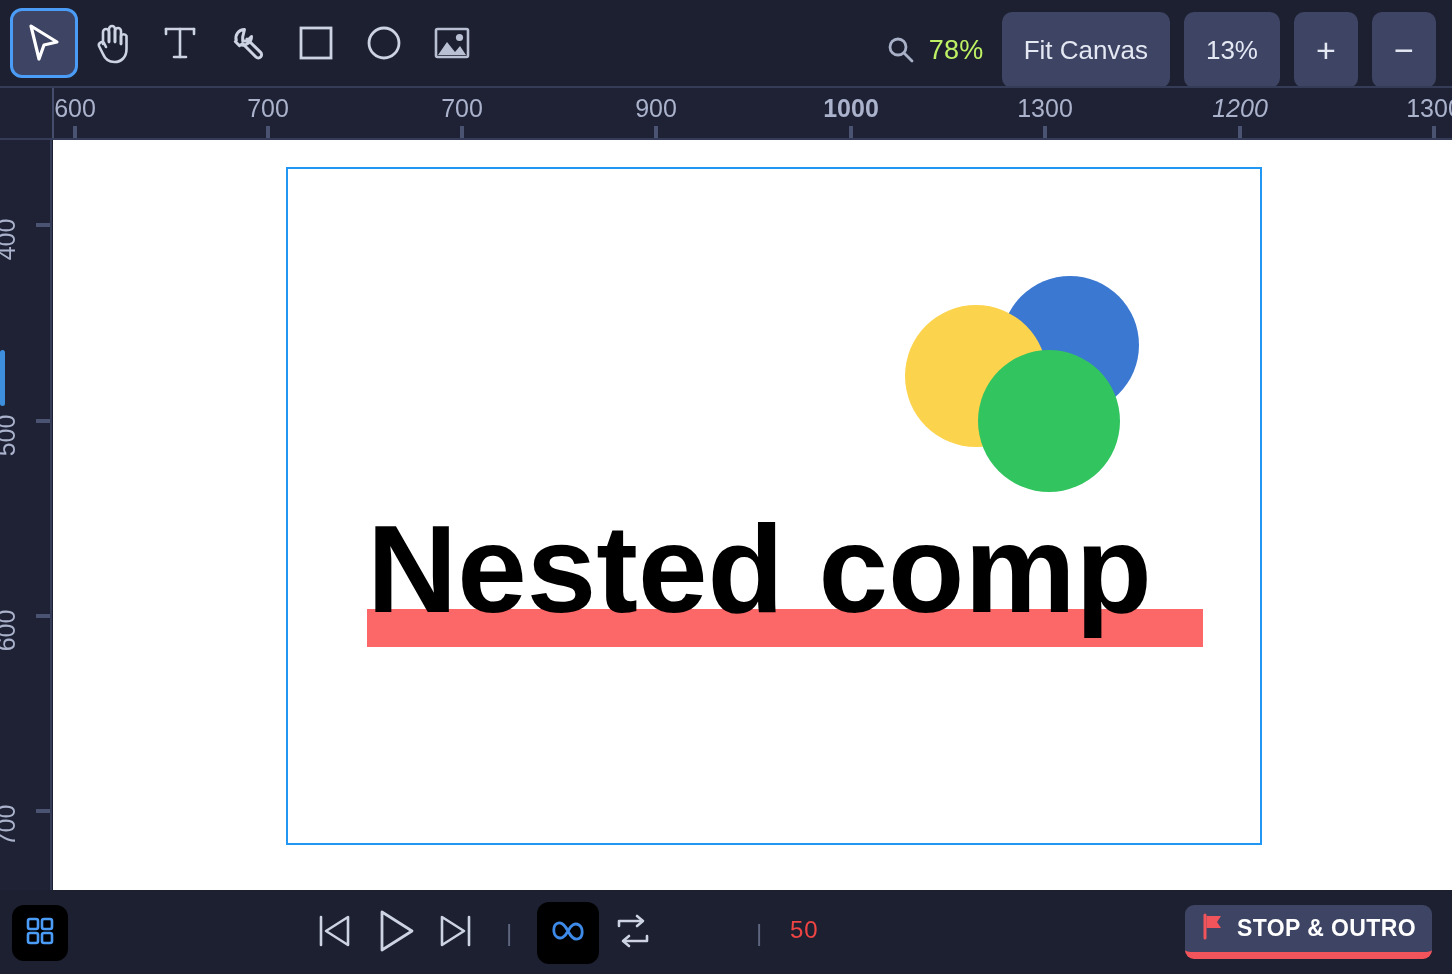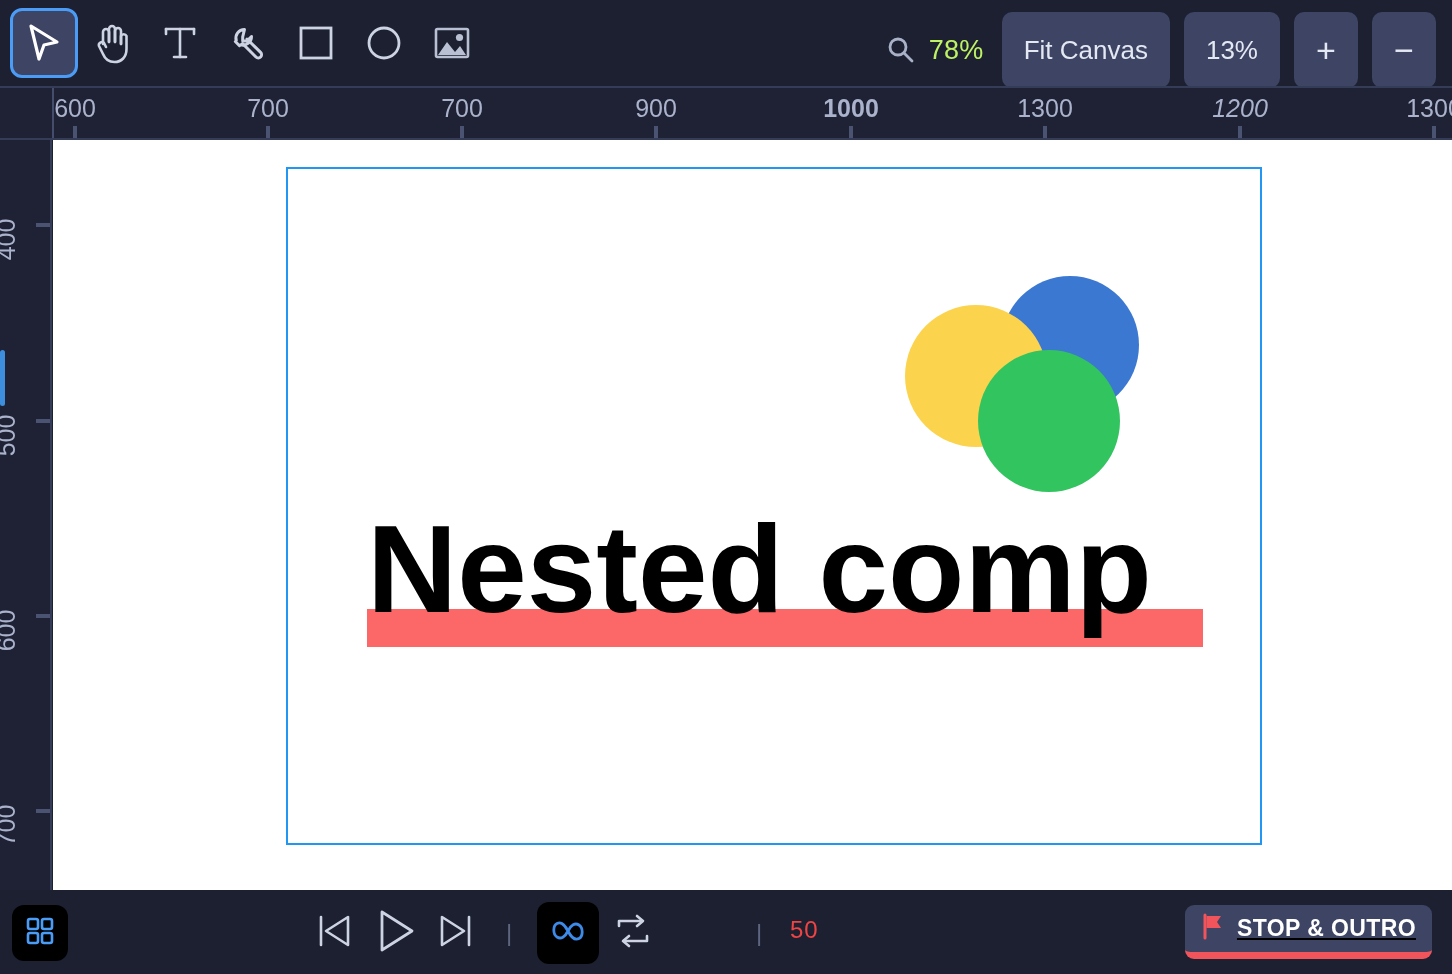--- a/index.html
+++ b/index.html
@@ -255,21 +255,20 @@
     font-size: 24px;
     letter-spacing: 1px;
     cursor: pointer;
   }
   .action-btns {
     position: absolute;
     right: 20px; top: 905px;
     display: flex;
     align-items: center;
     gap: 24px;
-    text-decoration: underline;
   }
   .action-btn {
     background: #3e4463;
     border-bottom: 7px solid #f2545b;
     border-radius: 9px;
     height: 54px;
     display: flex;
     align-items: center;
     gap: 10px;
     padding: 0 16px;

